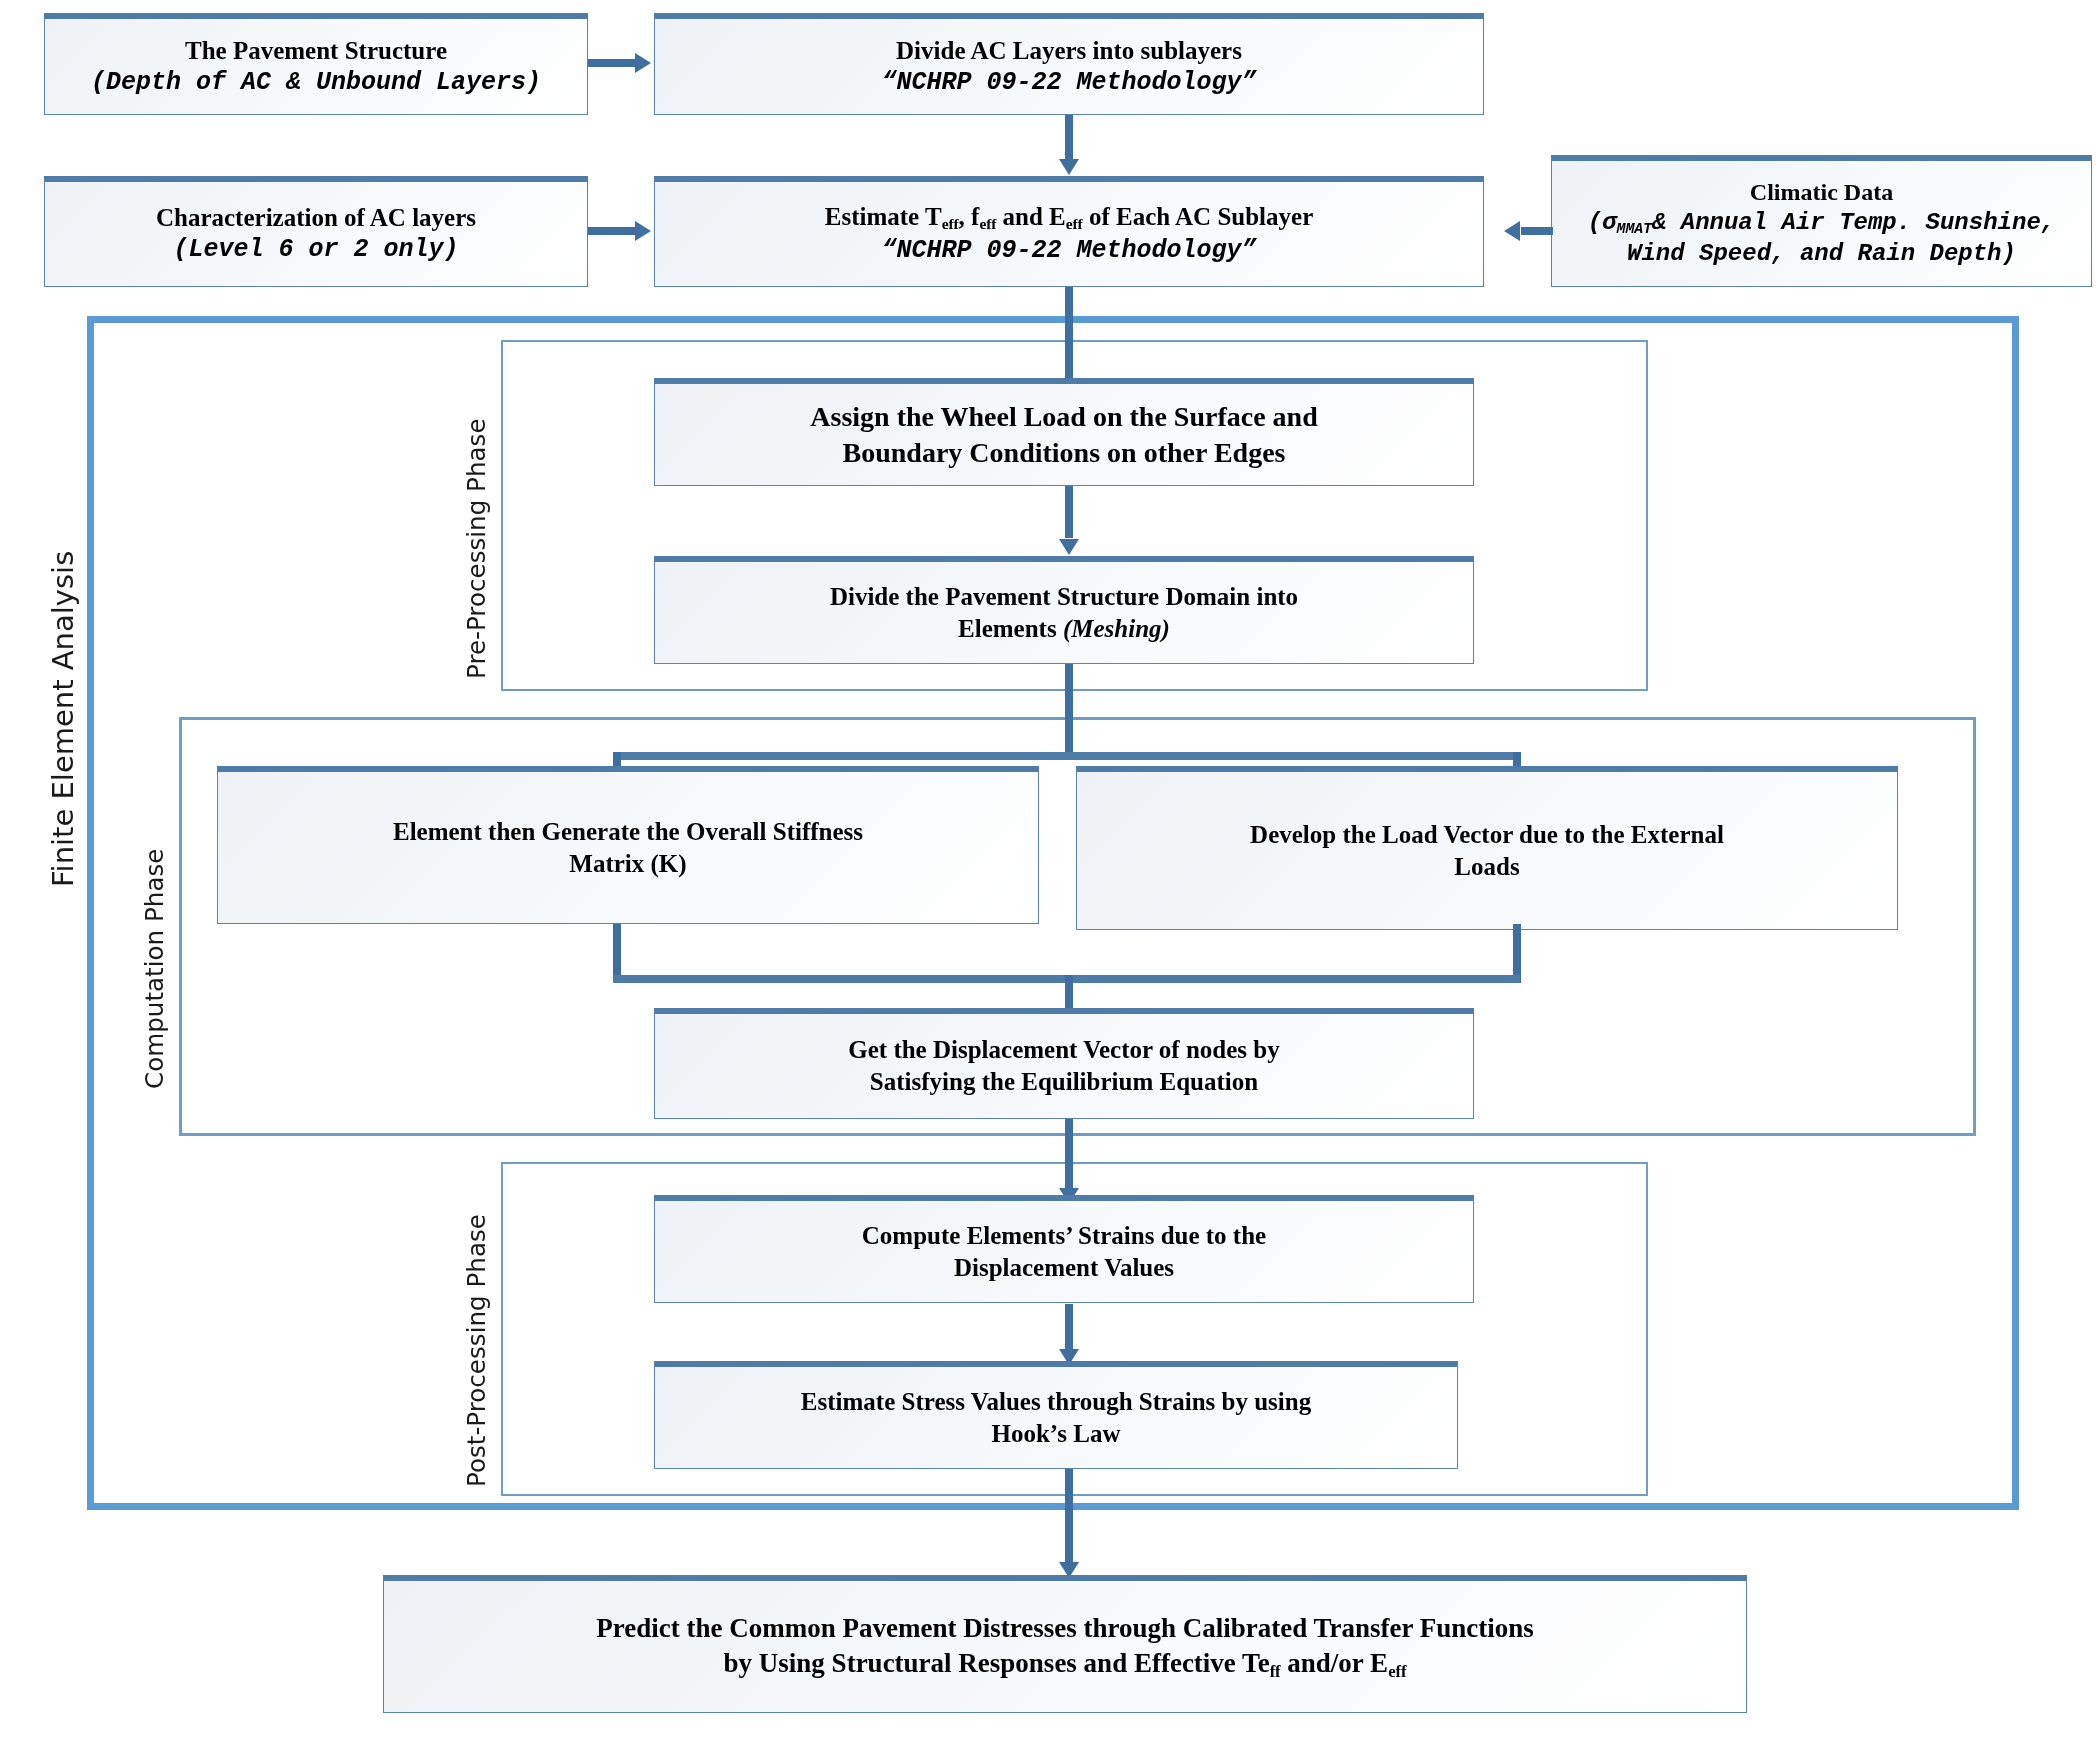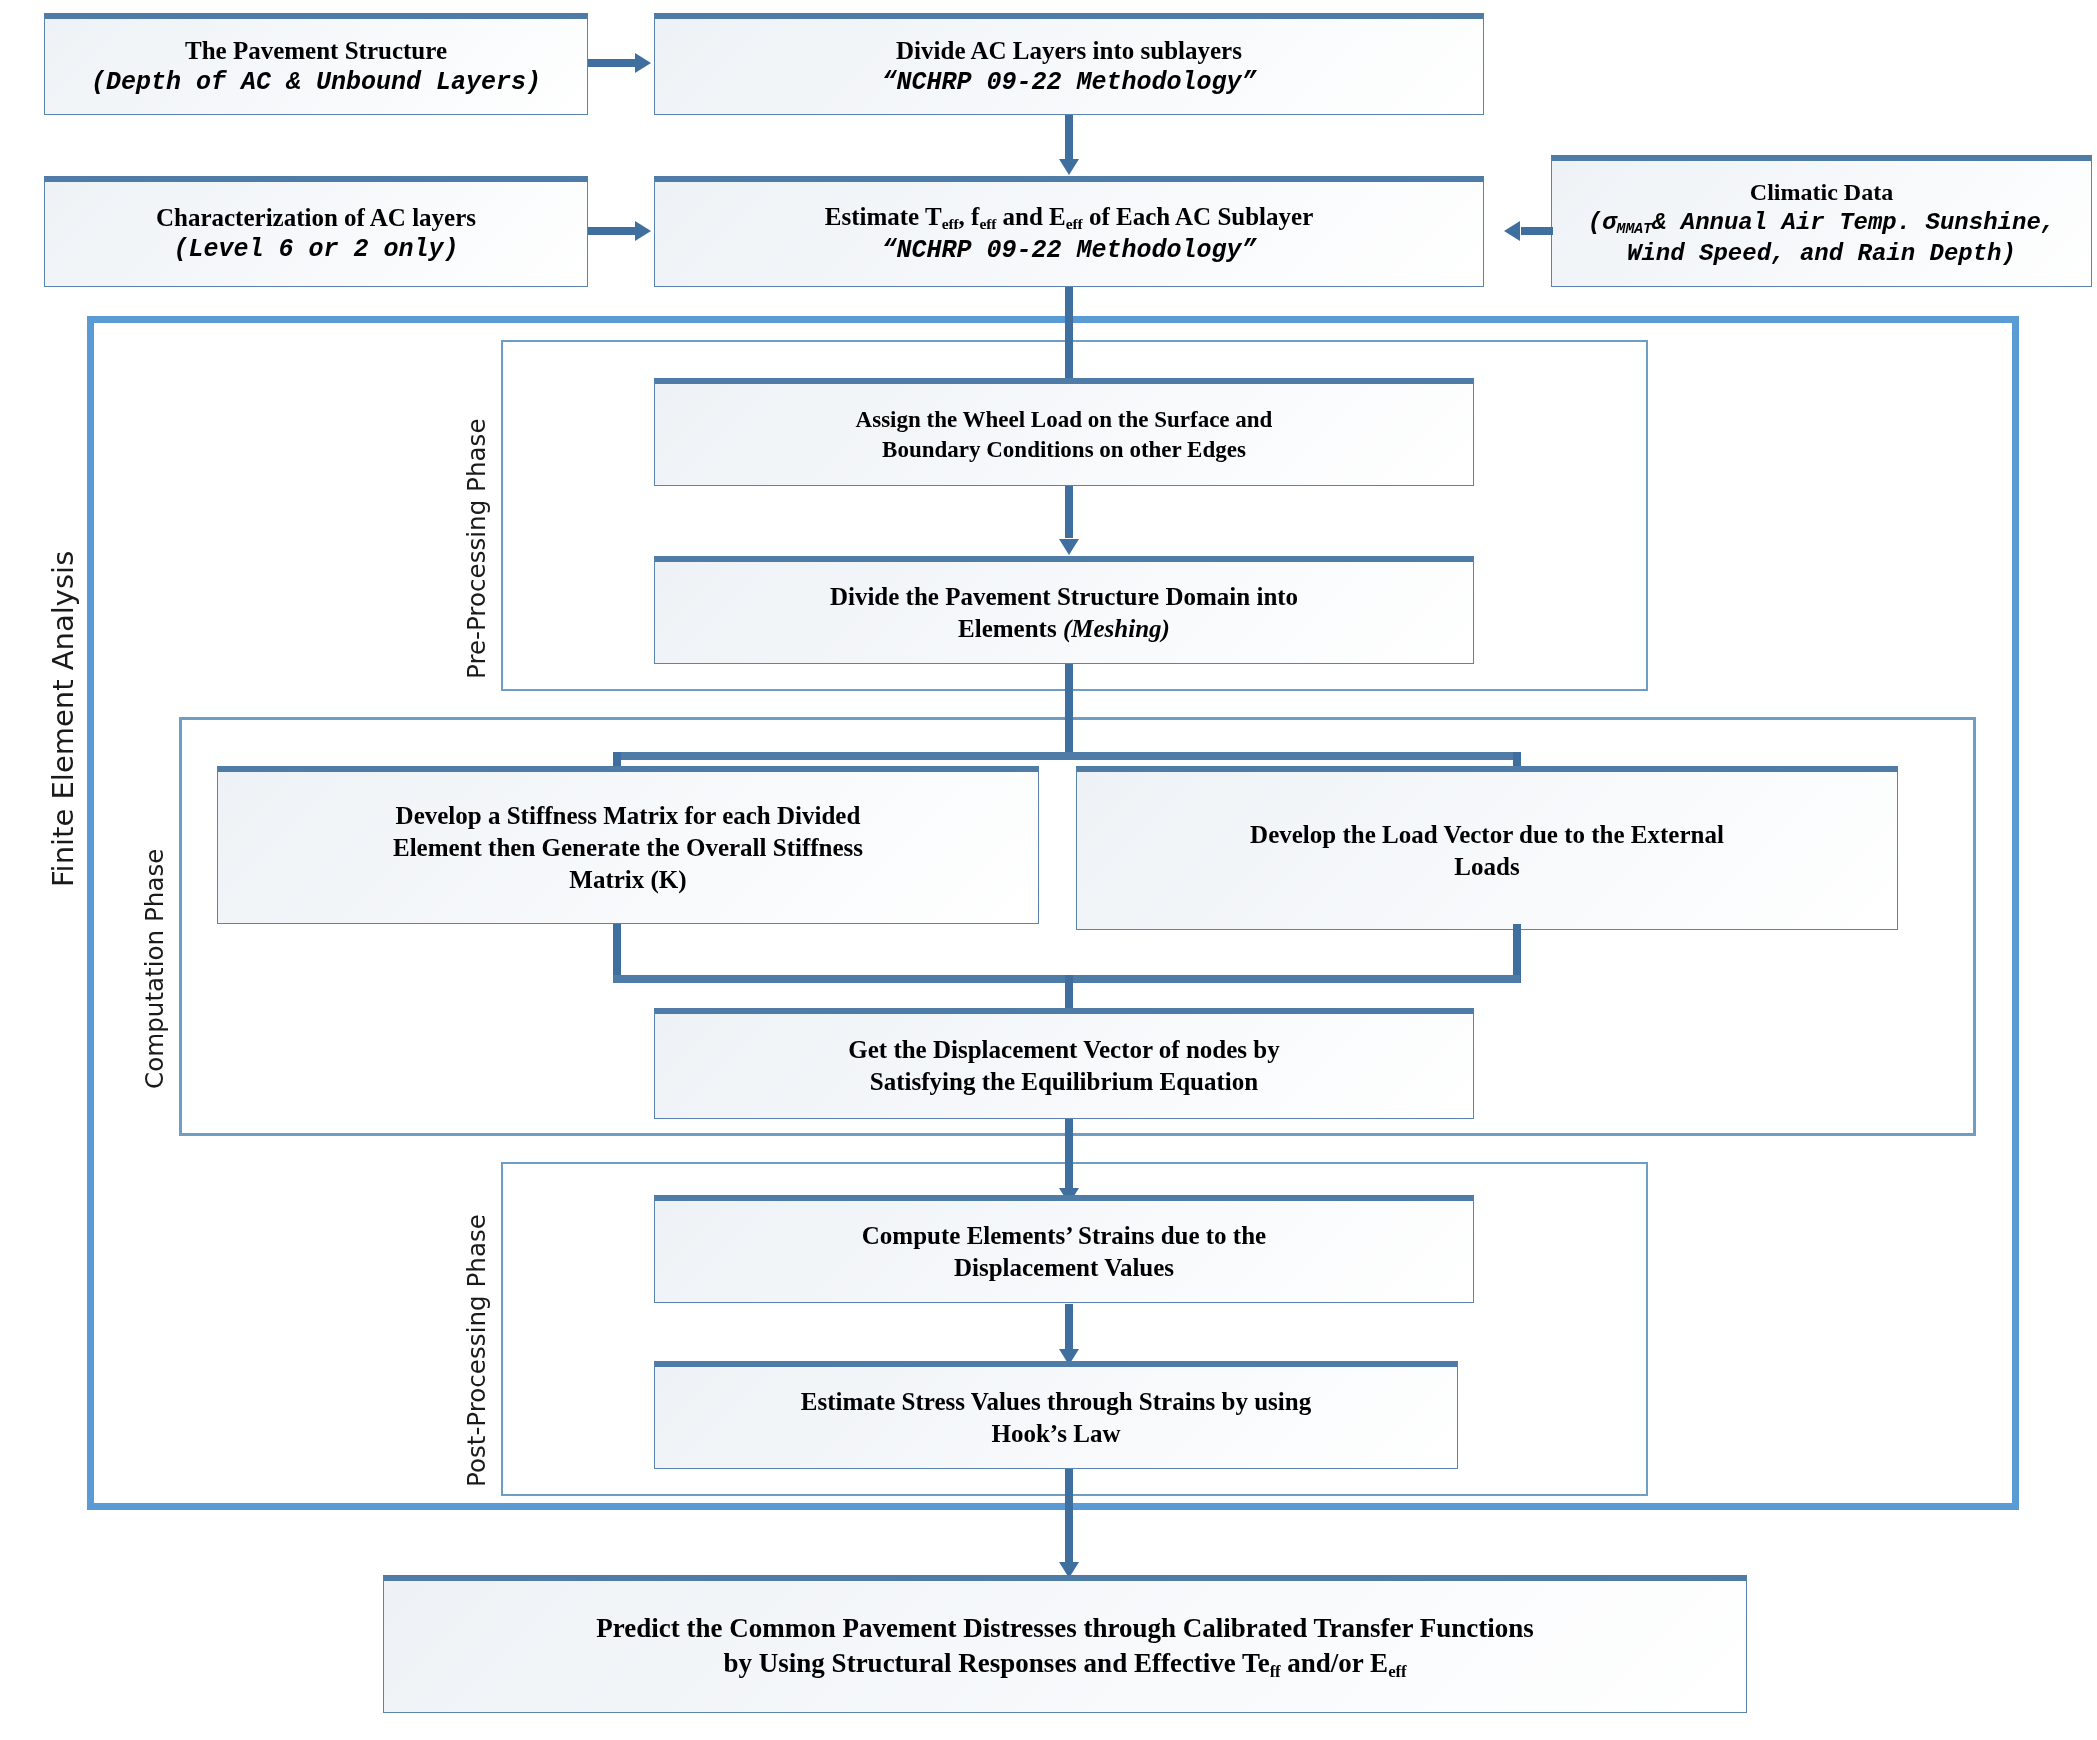--- a/index.html
+++ b/index.html
@@ -177,21 +177,21 @@
 
   <div class="hline" style="left:1521px; top:227px; width:32px; height:8.2px;"></div>
   <div class="arrow-left" style="left:1504px; top:221px;"></div>
 
   <div class="vline" style="left:1065px; top:115px; width:7.6px; height:47px;"></div>
   <div class="arrow-down" style="left:1059px; top:159px;"></div>
 
   <div class="vline" style="left:1065px; top:287px; width:7.6px; height:102px;"></div>
   <div class="arrow-down" style="left:1059px; top:379px;"></div>
 
-  <div class="box" style="left:654px; top:378px; width:820px; height:108px; font-size:23px;">
+  <div class="box" style="left:654px; top:378px; width:820px; height:108px; font-size:28px;">
     <span>
       <span class="ttl">Assign the Wheel Load on the Surface and</span>
       <span class="ttl">Boundary Conditions on other Edges</span>
     </span>
   </div>
 
   <div class="vline" style="left:1065px; top:486px; width:7.6px; height:52px;"></div>
   <div class="arrow-down" style="left:1059px; top:539px;"></div>
 
   <div class="box" style="left:654px; top:556px; width:820px; height:108px; font-size:25px;">
@@ -208,21 +208,20 @@
   <div class="thickline" style="left:613px; top:752px; width:907px; height:8.2px;"></div>
 
   <div class="vline" style="left:613px; top:752px; width:7.6px; height:56px;"></div>
   <div class="arrow-down" style="left:607px; top:803px;"></div>
 
   <div class="vline" style="left:1513px; top:752px; width:7.6px; height:56px;"></div>
   <div class="arrow-down" style="left:1507px; top:803px;"></div>
 
   <div class="box" style="left:217px; top:766px; width:822px; height:158px; font-size:25px;">
     <span>
-      <span class="ttl">Develop a Stiffness Matrix for each Divided</span>
       <span class="ttl">Element then Generate the Overall Stiffness</span>
       <span class="ttl">Matrix (K)</span>
     </span>
   </div>
 
   <div class="box" style="left:1076px; top:766px; width:822px; height:164px; font-size:25px;">
     <span>
       <span class="ttl">Develop the Load Vector due to the External</span>
       <span class="ttl">Loads</span>
     </span>

